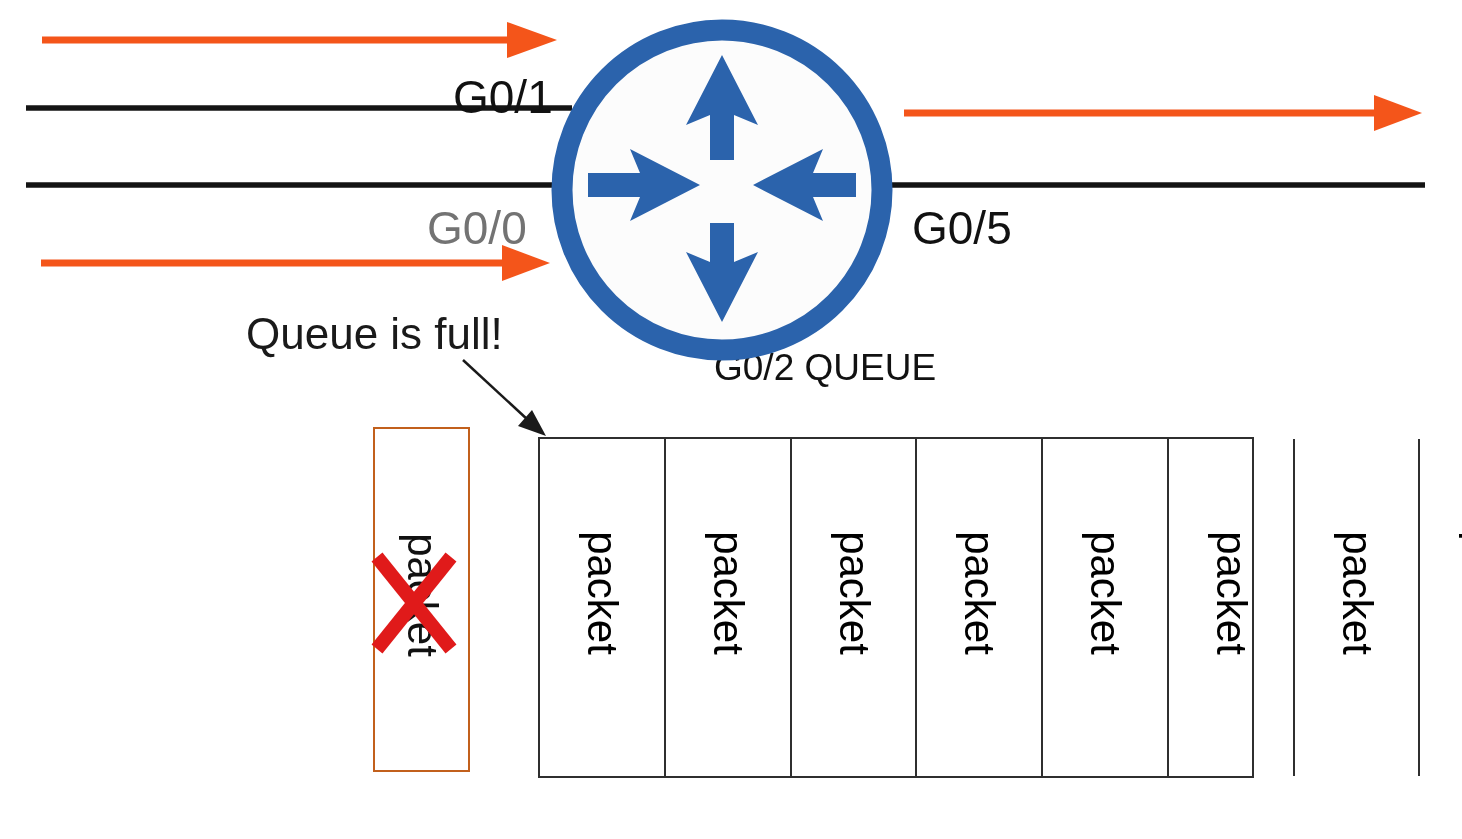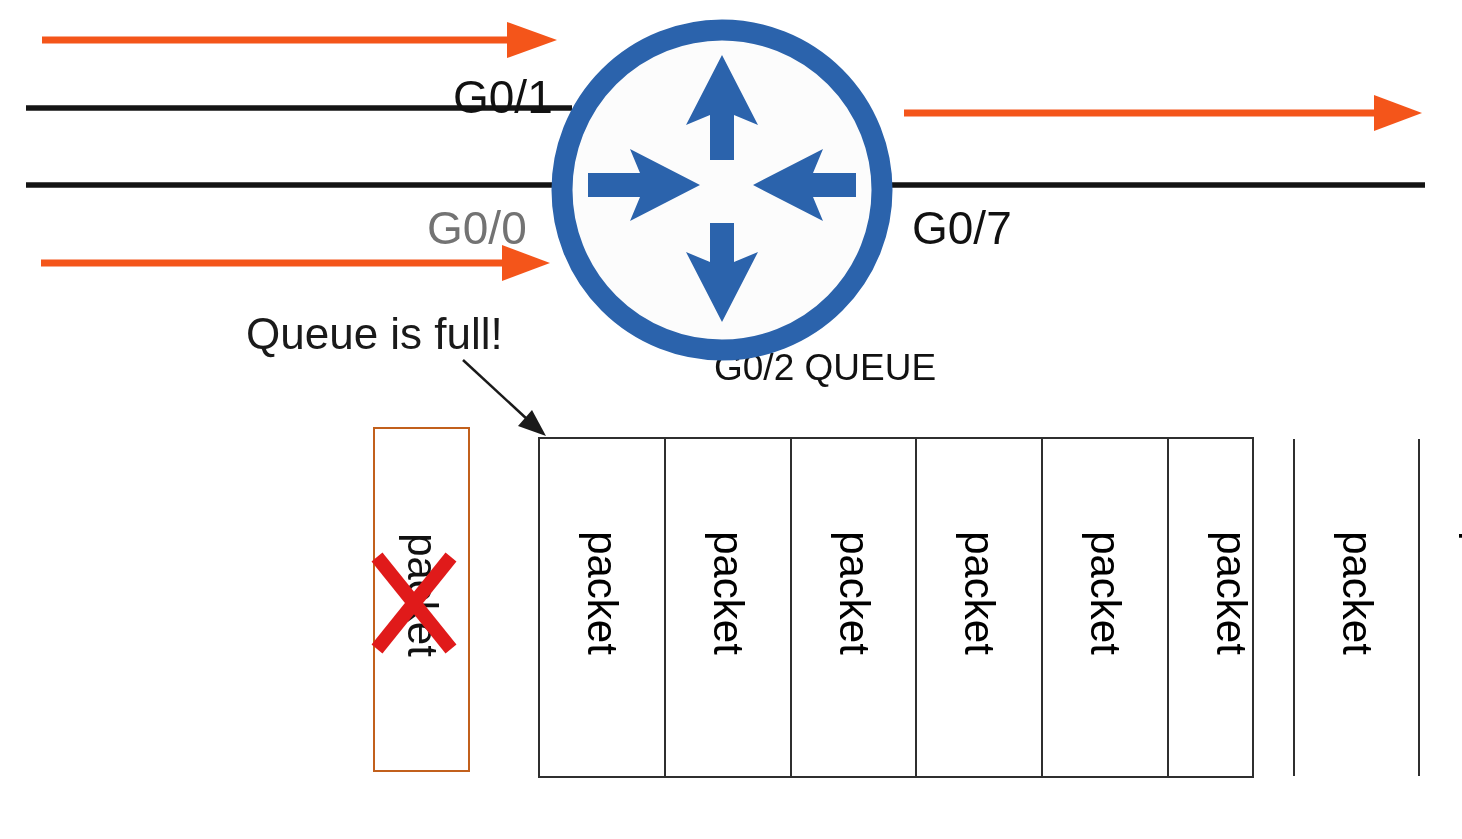--- a/index.html
+++ b/index.html
@@ -89,21 +89,21 @@
   <svg id="router" width="344" height="344" viewBox="0 0 344 344">
     <circle cx="172" cy="172" r="160" stroke-width="21" style="fill:#fcfcfc" stroke="#2b63ac"></circle>
     <polygon points="172,37 208,107 184,97 184,142 160,142 160,97 136,107" fill="#2b63ac"></polygon>
     <polygon points="172,304 208,234 184,244 184,205 160,205 160,244 136,234" fill="#2b63ac"></polygon>
     <polygon points="150,167 80,203 90,179 38,179 38,155 90,155 80,131" fill="#2b63ac"></polygon>
     <polygon points="203,167 273,131 263,155 306,155 306,179 263,179 273,203" fill="#2b63ac"></polygon>
   </svg>
 
   <div class="iface-label" id="label-g01" style="color: rgb(17, 17, 17);">G0/1</div>
   <div class="iface-label" id="label-g00" style="color: #737373;">G0/0</div>
-  <div class="iface-label" id="label-g02" style="color: rgb(17, 17, 17);">G0/7</div>
+  <div class="iface-label" id="label-g02" style="color: rgb(17, 17, 17);">G0/5</div>
 
   <div id="queue-full-label" style="color: rgb(26, 26, 26);">Queue is full!</div>
 
   <div id="queue-title" style="color: rgb(17, 17, 17);">G0/2 QUEUE</div>
 
   <div id="queue-box" style="border-color: rgb(47, 47, 47);">
     <div class="queue-cell">
       <span class="vtext">packet</span>
     </div>
   <div class="queue-cell">

